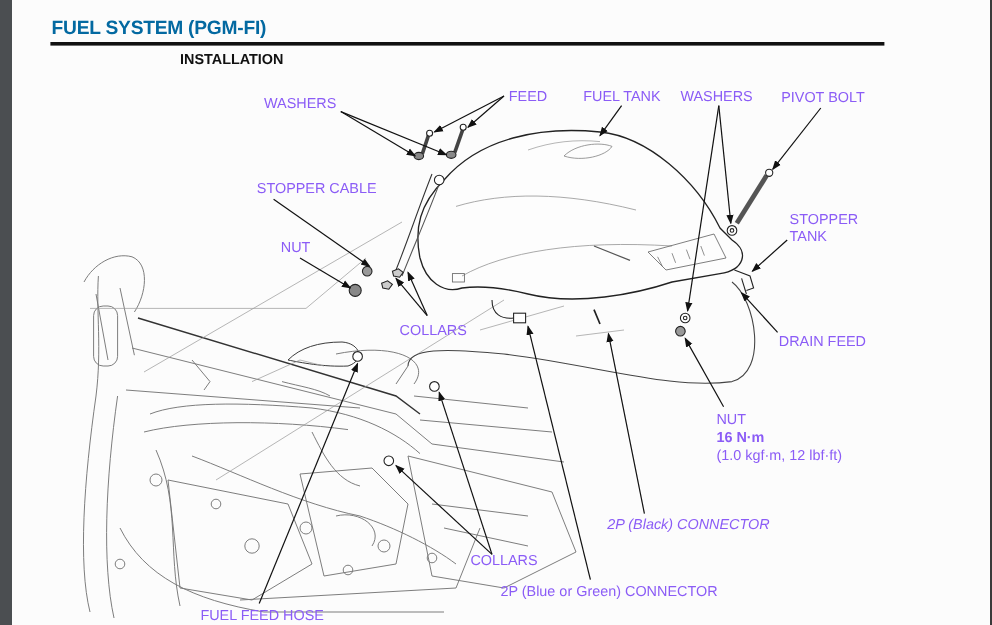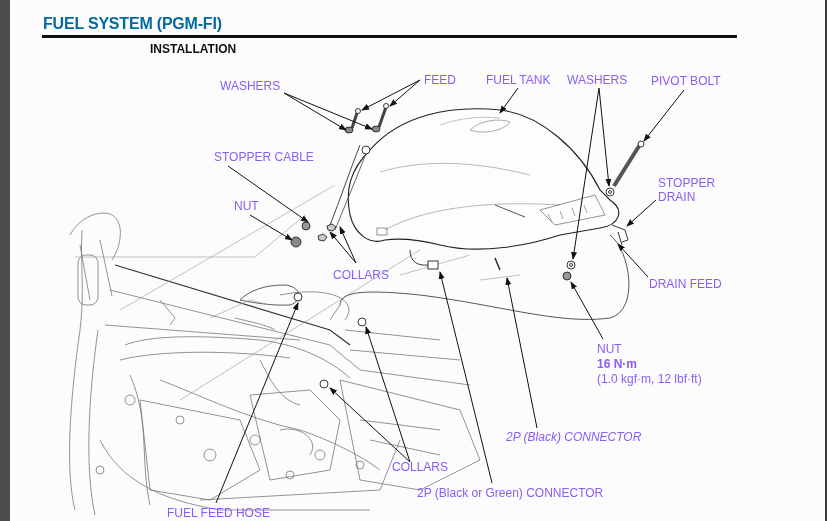--- a/index.html
+++ b/index.html
@@ -148,23 +148,23 @@
   </g>
 </svg>
 
 <div class="lbl" style="left:220px;top:79px;">WASHERS</div>
 <div class="lbl" style="left:424px;top:73px;">FEED</div>
 <div class="lbl" style="left:486px;top:73px;">FUEL TANK</div>
 <div class="lbl" style="left:567px;top:73px;">WASHERS</div>
 <div class="lbl" style="left:651px;top:74px;">PIVOT BOLT</div>
 <div class="lbl" style="left:172px;top:150px;margin-left:42px;">STOPPER CABLE</div>
 <div class="lbl" style="left:658px;top:176px;">STOPPER</div>
-<div class="lbl" style="left:658px;top:190px;">DRAIN</div>
+<div class="lbl" style="left:658px;top:190px;">TANK</div>
 <div class="lbl" style="left:234px;top:199px;">NUT</div>
 <div class="lbl" style="left:333px;top:268px;">COLLARS</div>
 <div class="lbl" style="left:649px;top:277px;">DRAIN FEED</div>
 <div class="lbl" style="left:597px;top:342px;">NUT</div>
 <div class="lbl" style="left:597px;top:357px;font-weight:bold;">16 N·m</div>
 <div class="lbl" style="left:597px;top:372px;">(1.0 kgf·m, 12 lbf·ft)</div>
 <div class="lbl" style="left:506px;top:430px;font-style:italic;">2P (Black) CONNECTOR</div>
 <div class="lbl" style="left:392px;top:460px;">COLLARS</div>
-<div class="lbl" style="left:417px;top:486px;">2P (Black or Green) CONNECTOR</div>
+<div class="lbl" style="left:417px;top:486px;">2P (Blue or Green) CONNECTOR</div>
 <div class="lbl" style="left:167px;top:506px;">FUEL FEED HOSE</div>
 
 </body></html>

